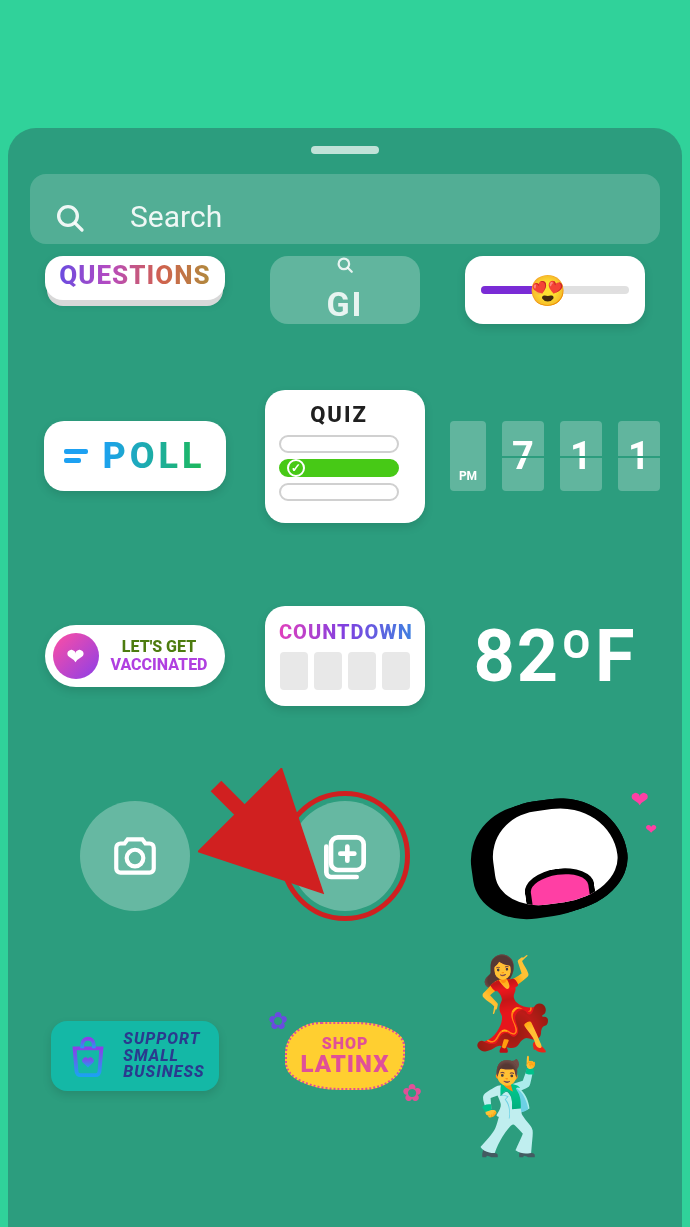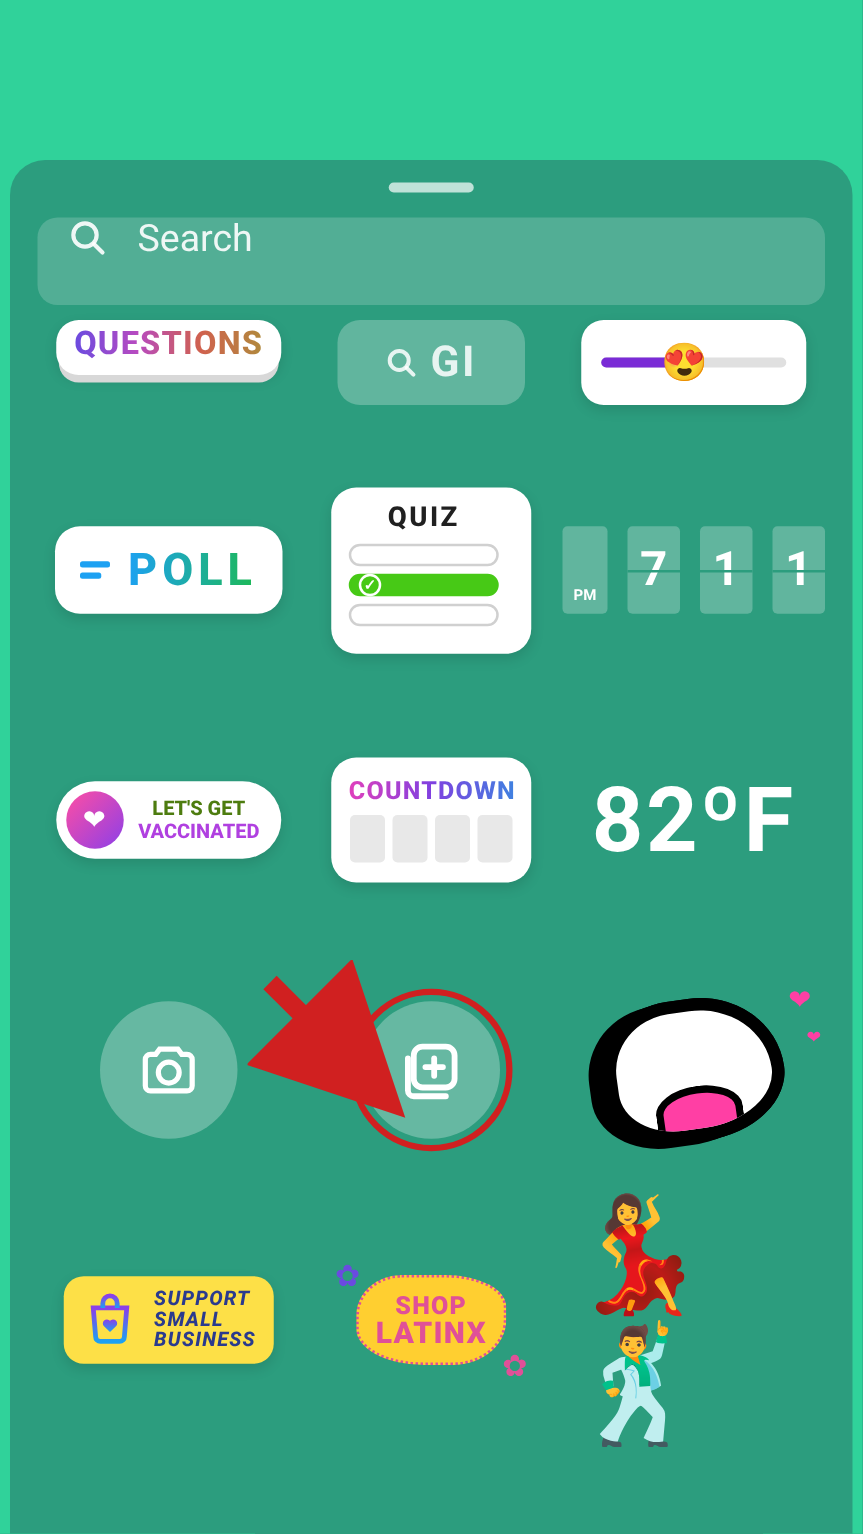--- a/index.html
+++ b/index.html
@@ -23,26 +23,26 @@
   }
   .grabber {
     width: 68px;
     height: 8px;
     background: rgba(255,255,255,0.7);
     border-radius: 4px;
     margin: 0 auto 20px auto;
   }
   .searchbar {
     display: flex;
-    align-items: flex-start;
+    align-items: flex-end;
     height: 70px;
     background: rgba(255,255,255,0.18);
     border-radius: 16px;
-    padding: 0 24px;
-    gap: 24px;
+    padding: 10px 24px;
+    gap: 44px;
   }
   .searchbar svg { flex: none; }
   .searchbar span {
     color: rgba(255,255,255,0.9);
     font-size: 30px;
     font-weight: 400;
   }
   .grid {
     position: relative;
     margin-top: 12px;
@@ -80,20 +80,21 @@
     width: 150px;
     height: 68px;
     display: flex;
     align-items: center;
     justify-content: center;
     gap: 10px;
     color: rgba(255,255,255,0.85);
     font-size: 34px;
     font-weight: 700;
     letter-spacing: 2px;
+    flex-direction: column;
   }
   .slider-sticker {
     background: #fff;
     border-radius: 18px;
     width: 180px;
     height: 68px;
     display: flex;
     align-items: center;
     padding: 0 16px;
     box-shadow: 0 4px 10px rgba(0,0,0,0.12);
@@ -227,36 +228,36 @@
   .mouth-sticker .l2 { inset: 8px; transform: translate(-6px,2px) rotate(-8deg); background: #a020f0; border: 10px solid #000; }
   .mouth-sticker .l3 { inset: 8px; transform: translate(-12px,4px) rotate(-8deg); background: #e0e0e0; border: 10px solid #000; }
   .mouth-sticker .front { position: absolute; inset: 8px; background: #fff; border: 10px solid #000; border-radius: 50% 60% 60% 50% / 60% 70% 55% 50%; transform: rotate(-8deg); display: flex; align-items: flex-end; justify-content: center; overflow: hidden; }
   .mouth-sticker .tongue { width: 70px; height: 40px; background: #ff3fa4; border-radius: 50% 50% 0 0; border: 6px solid #000; border-bottom: none; margin-bottom: -6px; }
   .mouth-hearts { position: absolute; right: -14px; font-size: 22px; color: #ff3fa4; }
   .mouth-hearts.h1 { top: -4px; }
   .mouth-hearts.h2 { top: 30px; right: -22px; font-size: 14px; }
 
   
   .ssb-sticker {
-    background: #fde047; border-radius: 16px; padding: 10px 14px;
-    display: flex; align-items: flex-start; gap: 12px;
+    background: #14b8a6; border-radius: 16px; padding: 10px 14px;
+    display: flex; align-items: center; gap: 12px;
     box-shadow: 0 4px 10px rgba(0,0,0,0.12);
   }
   .ssb-text { font-size: 16px; font-weight: 800; line-height: 1.05; color: #2a3a8e; letter-spacing: 1px; font-style: italic; }
   .shoplatinx {
     position: relative; width: 150px; height: 110px;
     display: flex; align-items: center; justify-content: center;
   }
   .shoplatinx-blob {
     background: #ffcf30; border: 2px dotted #e05098;
     padding: 12px 14px; border-radius: 30% 40% 35% 45% / 45% 35% 50% 40%;
     text-align: center; line-height: 1;
   }
   .shoplatinx-blob span { display: block; font-weight: 900; color: #e05098; letter-spacing: 1px; }
-  .shoplatinx-blob .s1 { font-size: 20px; }
+  .shoplatinx-blob .s1 { font-size: 16px; }
   .shoplatinx-blob .s2 { font-size: 24px; }
   .shoplatinx::before, .shoplatinx::after {
     content: "✿"; position: absolute; color: #6a4be0; font-size: 24px;
   }
   .shoplatinx::before { left: -2px; top: 6px; }
   .shoplatinx::after { right: -2px; bottom: 4px; color: #e05098; }
   .dancers { font-size: 90px; filter: hue-rotate(-10deg); }
 
   
   .arrow-annot {

